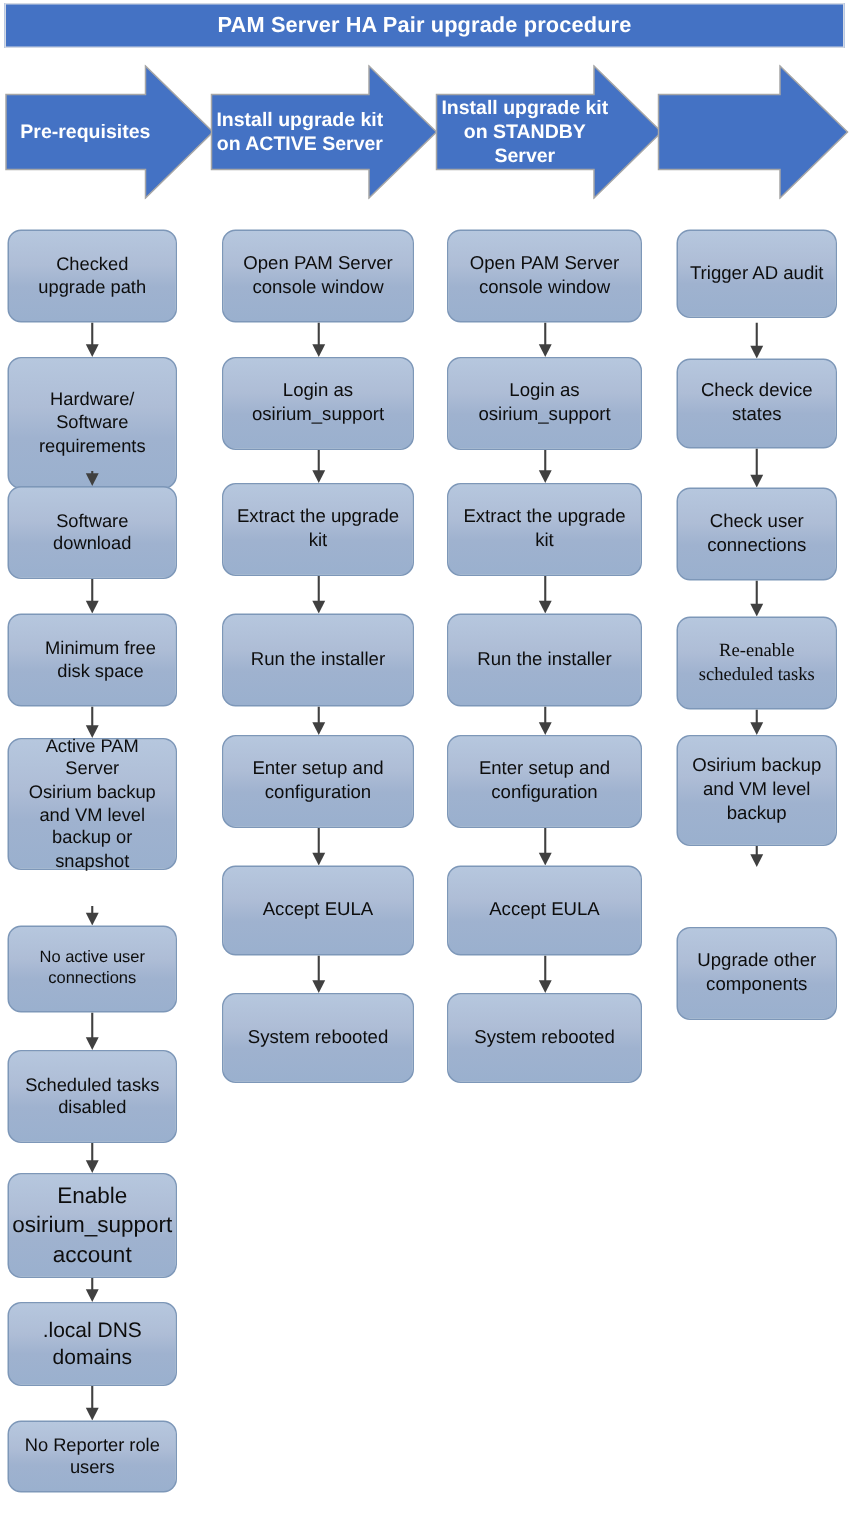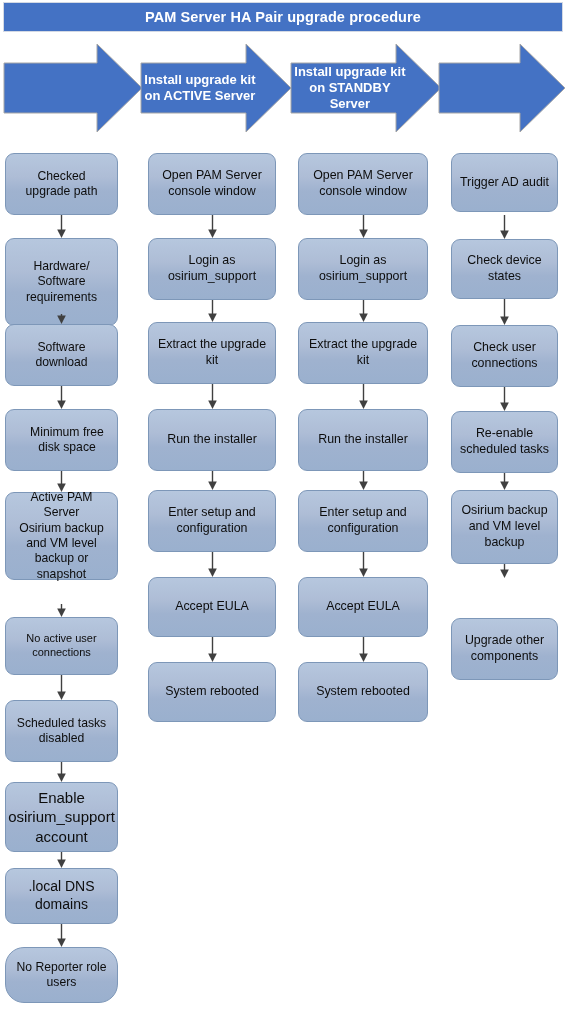--- a/index.html
+++ b/index.html
@@ -97,20 +97,21 @@
 
 <div id="title-banner">
   <span class="title-text">PAM Server HA Pair upgrade procedure</span>
 </div>
 
 <div id="phase-arrow-row">
     <div class="phase-arrow" style="left: 3px; width: 140px;">
       <svg width="140" height="90">
         <polygon points="1,20 94,20 94,1 139,45 94,89 94,70 1,70" fill="#4472C4" stroke="#a6a6a6" stroke-width="1"></polygon>
       </svg>
+      <div class="phase-label" style="width: 107.8px;">Pre-requisites</div>
     </div>
     <div class="phase-arrow" style="left: 140px; width: 152px;">
       <svg width="152" height="90">
         <polygon points="1,20 106,20 106,1 151,45 106,89 106,70 1,70" fill="#4472C4" stroke="#a6a6a6" stroke-width="1"></polygon>
       </svg>
       <div class="phase-label" style="width: 119.8px;">Install upgrade kit
 on ACTIVE Server</div>
     </div>
     <div class="phase-arrow" style="left: 290px; width: 152px;">
       <svg width="152" height="90">
@@ -199,21 +200,21 @@
       </svg>
     </div>
     <div class="proc-box" style="left: 5px; top: 868px; width: 113px; height: 56px; font-size: 14px;">.local DNS
 domains</div>
     <div class="connector" style="left: 56px; top: 924px; height: 23px;">
       <svg width="11" height="23">
         <line x1="5.5" y1="0" x2="5.5" y2="15" stroke="#404040" stroke-width="1.4"></line>
         <polygon points="1.2,14.5 9.8,14.5 5.5,23" fill="#404040"></polygon>
       </svg>
     </div>
-    <div class="proc-box" style="left: 5px; top: 947px; width: 113px; height: 56px; font-size: 12.2px; border-radius: 19px;">No Reporter role
+    <div class="proc-box" style="left: 5px; top: 947px; width: 113px; height: 48px; font-size: 12.2px;">No Reporter role
 users</div>
     <div class="proc-box" style="left: 148px; top: 153px; width: 128px; height: 62px;">Open PAM Server
 console window</div>
     <div class="connector" style="left: 206.5px; top: 215px; height: 23px;">
       <svg width="11" height="23">
         <line x1="5.5" y1="0" x2="5.5" y2="15" stroke="#404040" stroke-width="1.4"></line>
         <polygon points="1.2,14.5 9.8,14.5 5.5,23" fill="#404040"></polygon>
       </svg>
     </div>
     <div class="proc-box" style="left: 148px; top: 238px; width: 128px; height: 62px;">Login as
@@ -318,21 +319,21 @@
       </svg>
     </div>
     <div class="proc-box" style="left: 451px; top: 325px; width: 107px; height: 62px;">Check user
 connections</div>
     <div class="connector" style="left: 499px; top: 387px; height: 24px;">
       <svg width="11" height="24">
         <line x1="5.5" y1="0" x2="5.5" y2="16" stroke="#404040" stroke-width="1.4"></line>
         <polygon points="1.2,15.5 9.8,15.5 5.5,24" fill="#404040"></polygon>
       </svg>
     </div>
-    <div class="proc-box" style="left: 451px; top: 411px; width: 107px; height: 62px;">Re-enable
+    <div class="proc-box" style="left: 451px; top: 411px; width: 107px; height: 62px; font-family: Liberation Serif, serif;">Re-enable
 scheduled tasks</div>
     <div class="connector" style="left: 499px; top: 473px; height: 17px;">
       <svg width="11" height="17">
         <line x1="5.5" y1="0" x2="5.5" y2="9" stroke="#404040" stroke-width="1.4"></line>
         <polygon points="1.2,8.5 9.8,8.5 5.5,17" fill="#404040"></polygon>
       </svg>
     </div>
     <div class="proc-box" style="left: 451px; top: 490px; width: 107px; height: 74px;">Osirium backup
 and VM level
 backup</div>

